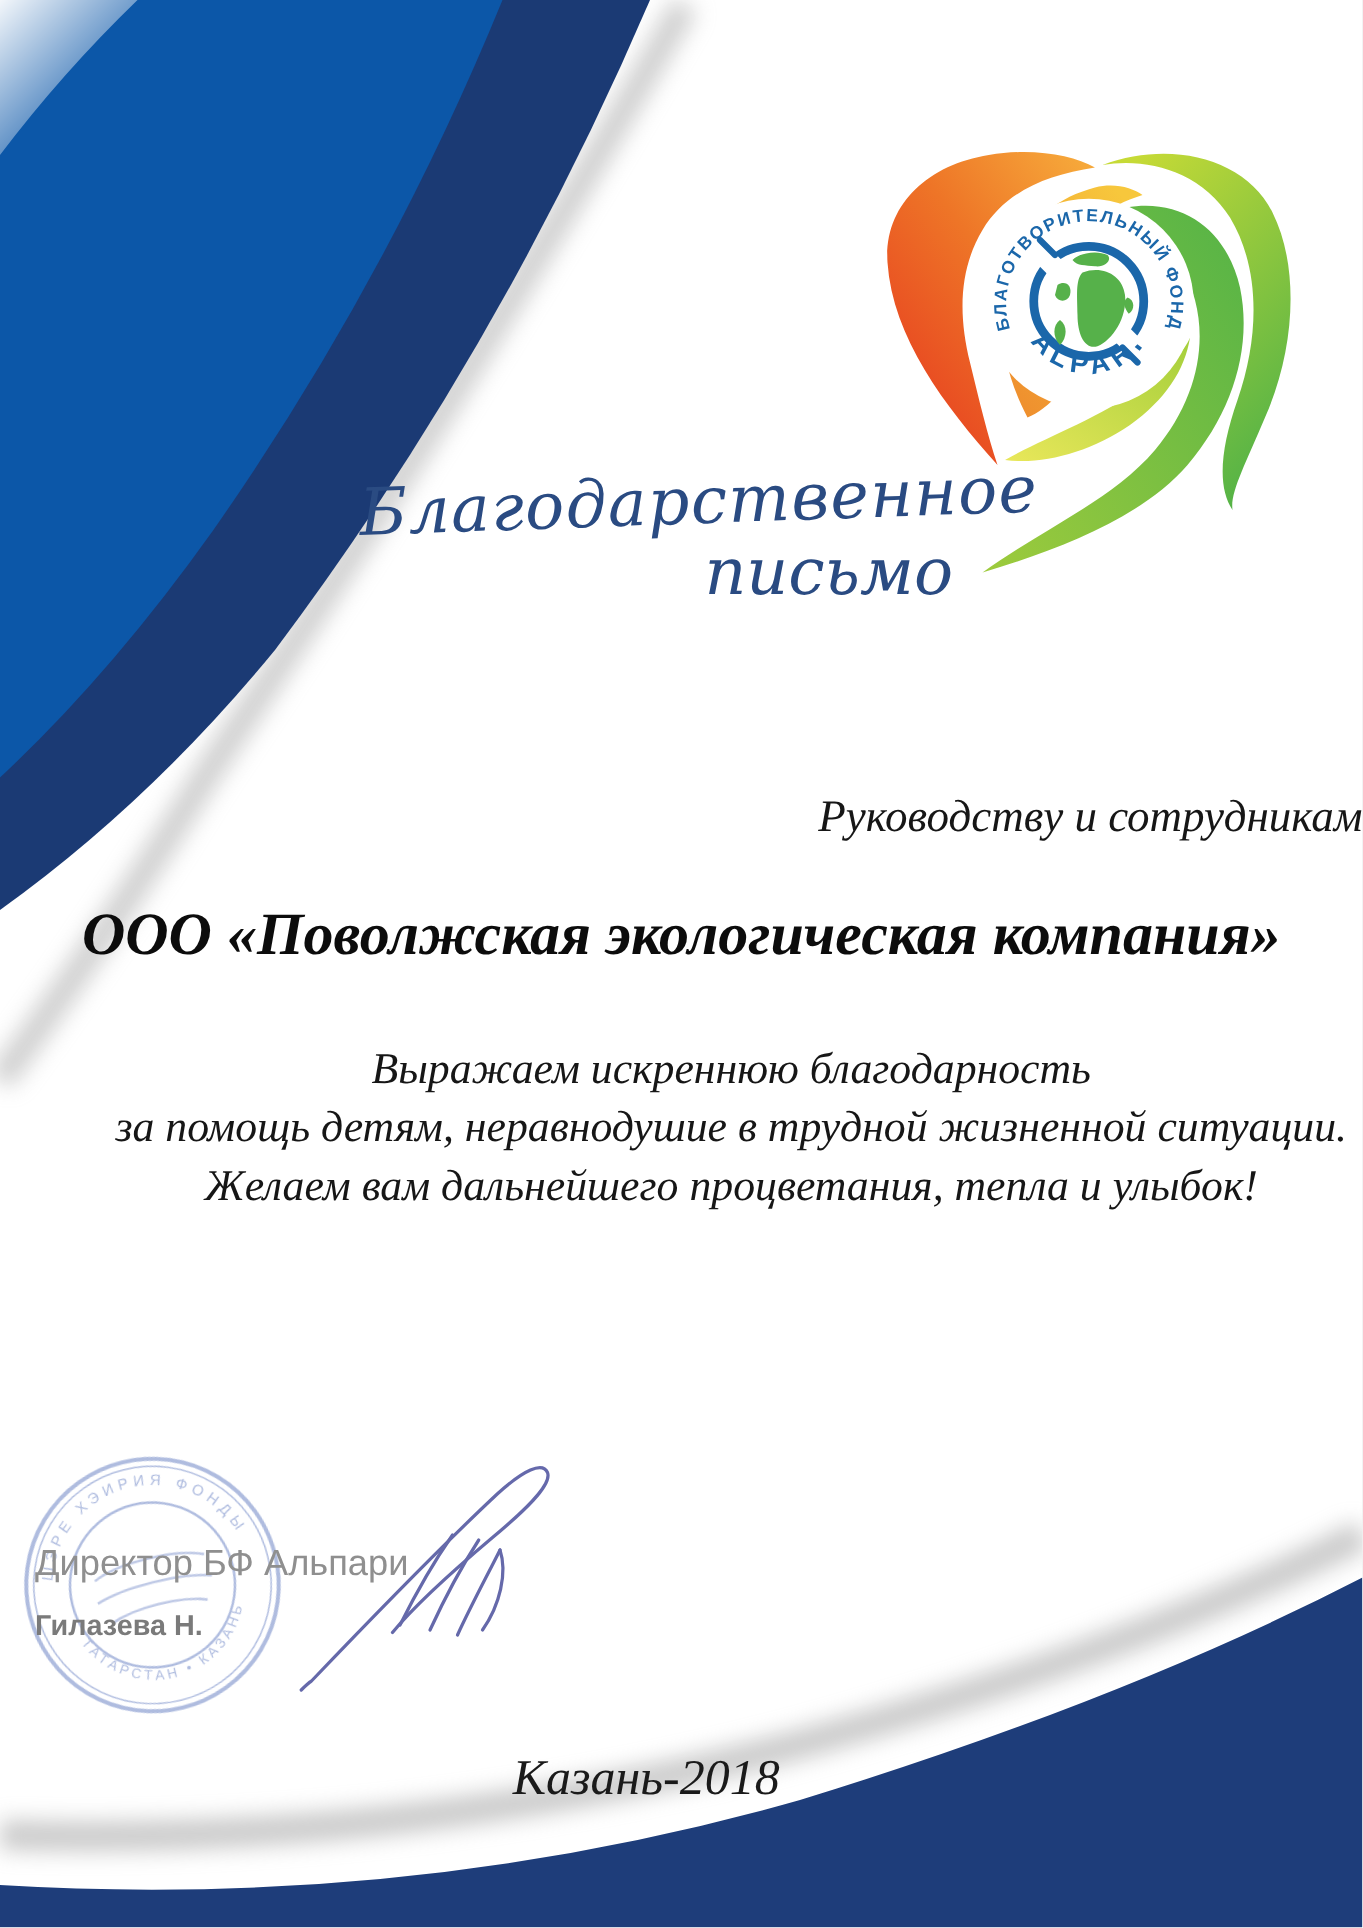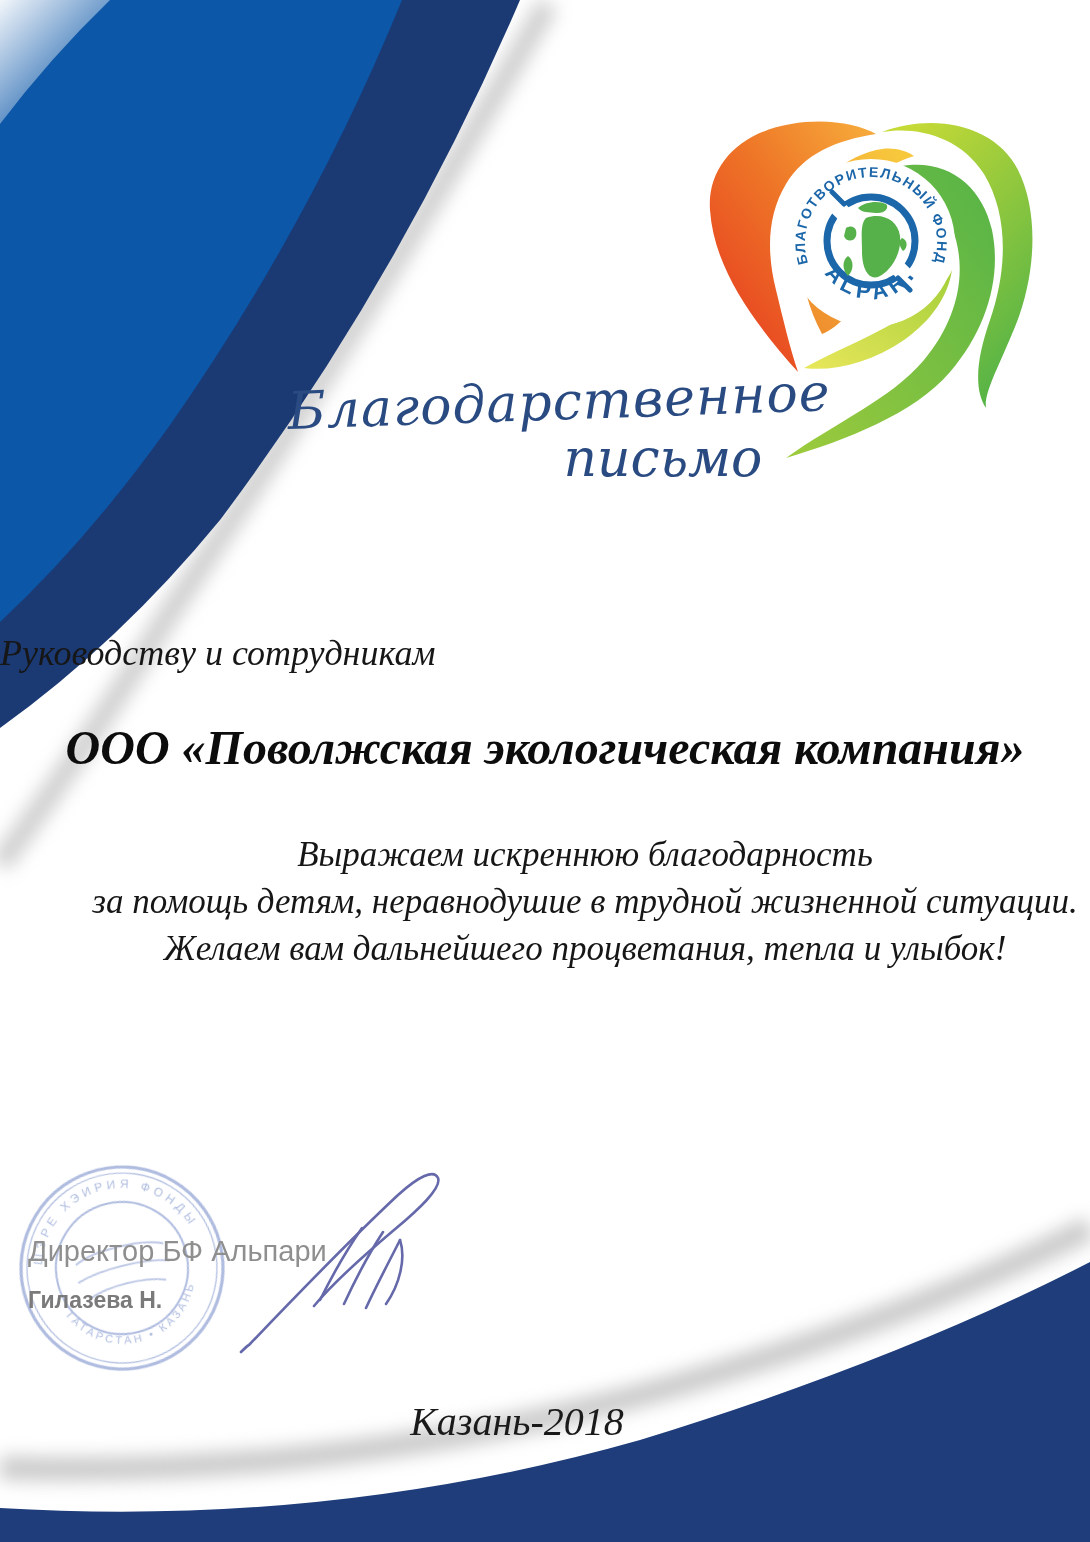--- a/index.html
+++ b/index.html
@@ -9,21 +9,21 @@
     font-family:"Liberation Serif", serif;
   }
   .bg-art { position:absolute; left:0; top:0; width:1090px; height:1542px; z-index:0; }
 
   .title-block { position:absolute; left:0; top:372px; width:100%; z-index:2;
     color:#2a4b82; font-family:"DejaVu Serif", serif; font-style:italic; text-align:center; }
   .title-l1 { font-size:52px; letter-spacing:1px; transform:rotate(-2deg) translateX(14px); }
   .title-l2 { font-size:52px; margin-top:-4px; transform:translateX(118px); }
 
   .intro { position:absolute; left:0; top:632px; width:100%; z-index:2;
-    text-align:left; font-style:italic; font-size:36px; color:#161616; }
+    text-align:right; font-style:italic; font-size:36px; color:#161616; }
   .recipient-name { position:absolute; left:0; top:720px; width:100%; z-index:2;
     text-align:center; font-style:italic; font-weight:bold; font-size:48px; color:#0c0c0c;
     white-space:nowrap; }
   .body-lines { position:absolute; left:0; top:831px; width:100%; z-index:2;
     text-align:center; font-style:italic; font-size:35px; line-height:47px; color:#161616;margin-left:40px; }
   .city-year { position:absolute; left:0; top:1398px; width:100%; z-index:2;
     text-align:center; font-style:italic; font-size:40px; color:#1a1a1a;
     transform:translateX(-28px); }
 
   .logo-svg { position:absolute; left:686px; top:110px; width:358px; height:384px; z-index:1; }

